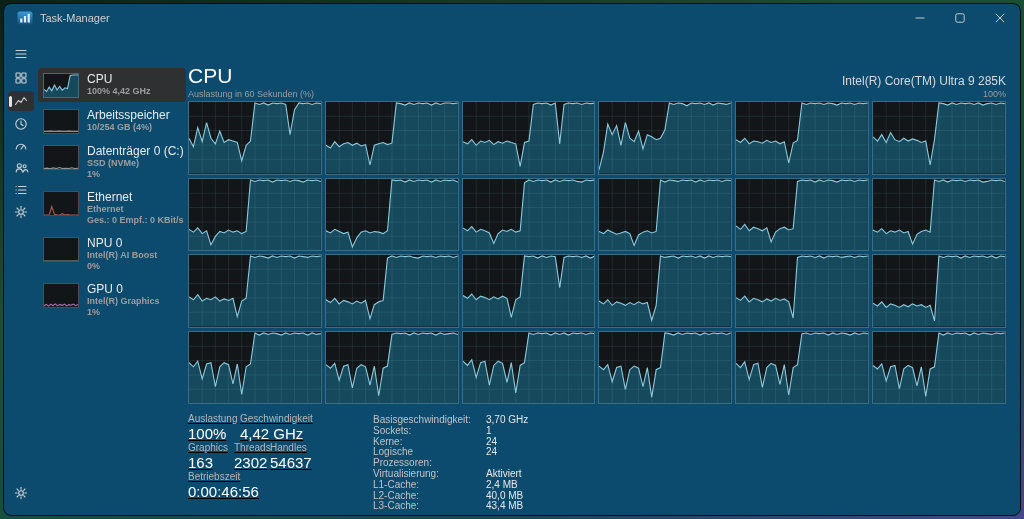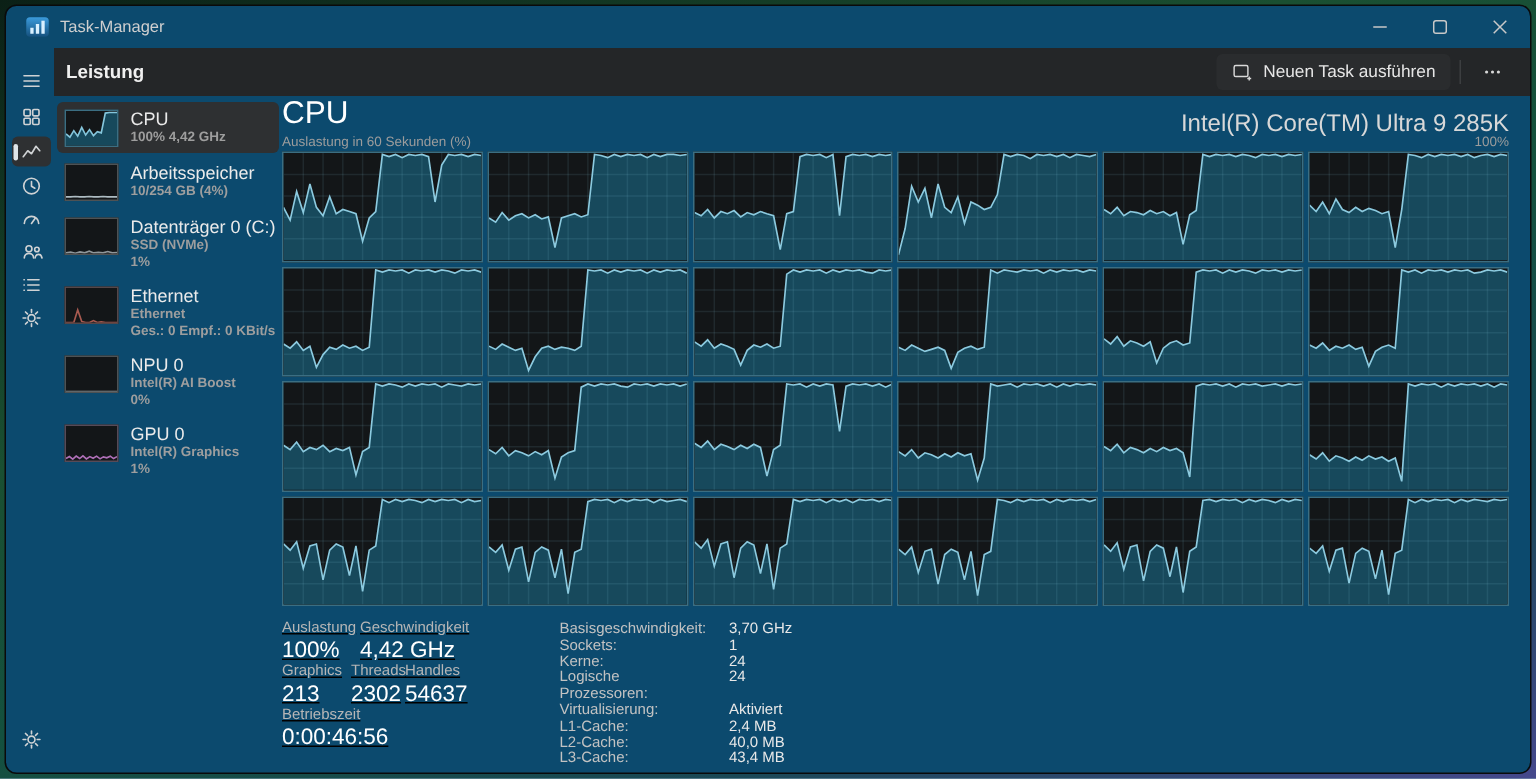--- a/index.html
+++ b/index.html
@@ -39,21 +39,21 @@
   .sidebar { position:absolute; left:32px; top:62px; width:152px; display:flex; flex-direction:column; gap:2px; padding:2px 2px; }
   .side-item { display:flex; gap:8px; padding:4px 5px; border-radius:4px; align-items:flex-start; }
   .side-item.sel { background:#2e3032; }
   .thumb { width:36px; height:25px; border:1px solid #4e5254; background:#131618; margin-top:1px; flex:none; }
   .thumb svg { display:block; width:100%; height:100%; }
   .side-text { min-width:0; }
   .side-title { font-size:12px; line-height:14px; color:#eaeaea; white-space:nowrap; }
   .side-sub { font-size:9px; line-height:11px; color:#9e9e9e; white-space:nowrap;font-weight:bold; }
   
   .main-title { position:absolute; left:184px; top:60px; font-size:21px; color:#ffffff; font-weight:400; }
-  .main-subtitle { position:absolute; right:14px; top:70px; font-size:16px; color:#d8d8d8; }
+  .main-subtitle { position:absolute; right:14px; top:70px; font-size:12px; color:#d8d8d8; }
   .caption-row { position:absolute; left:184px; right:14px; top:85px; display:flex; justify-content:space-between; font-size:9px; color:#9c9c9c; }
   .core-grid { position:absolute; left:184px; right:14px; top:97px; height:303px;
     display:grid; grid-template-columns:repeat(6,1fr); grid-template-rows:repeat(4,1fr); gap:3px; }
   .cell { border:1px solid #3b6e82; background:#131618; overflow:hidden; }
   .cell svg { display:block; width:100%; height:100%; }
   
   .stat { position:absolute;text-decoration:underline; }
   .stat .lbl { font-size:10px; color:#b6b6b6; white-space:nowrap; }
   .stat .val { font-size:15px; color:#ffffff; margin-top:1px; white-space:nowrap; }
   .details { position:absolute; left:369px; top:411px; font-size:10px; line-height:10.8px; }
@@ -93,41 +93,20 @@
       </div>
       <div class="win-btn">
         <svg viewBox="0 0 10 10">
             <line x1="0.8" y1="0.8" x2="9.2" y2="9.2"></line>
             <line x1="9.2" y1="0.8" x2="0.8" y2="9.2"></line>
           </svg>
       </div>
     </div>
   </div>
 
-  <div class="cmdbar">
-    <div class="page-title">Leistung</div>
-    <div class="cmd-right">
-      <div class="newtask-btn">
-        <svg viewBox="0 0 16 16">
-          <rect x="2" y="3" width="10.5" height="8.5" rx="1.3"></rect>
-          <line x1="12" y1="13" x2="15" y2="13"></line>
-            <line x1="13.5" y1="11.5" x2="13.5" y2="14.5"></line>
-        </svg>
-        <span>Neuen Task ausführen</span>
-      </div>
-      <div class="cmd-sep"></div>
-      <div class="more-btn">
-        <svg viewBox="0 0 16 16">
-          <circle cx="3.5" cy="8" r="1.2"></circle>
-            <circle cx="8" cy="8" r="1.2"></circle>
-            <circle cx="12.5" cy="8" r="1.2"></circle>
-        </svg>
-      </div>
-    </div>
-  </div>
 
   <div class="rail">
     <div class="rail-btn" style="top:12px">
       <svg viewBox="0 0 16 16">
           <line x1="3" y1="4.5" x2="13" y2="4.5"></line>
           <line x1="3" y1="8" x2="13" y2="8"></line>
           <line x1="3" y1="11.5" x2="13" y2="11.5"></line>
         </svg>
     </div>
     <div class="rail-btn" style="top:36px">
@@ -796,21 +775,21 @@
   <div class="stat" style="left:184px;top:409px">
     <div class="lbl">Auslastung</div>
       <div class="val">100%</div>
   </div>
   <div class="stat" style="left:236px;top:409px">
     <div class="lbl">Geschwindigkeit</div>
       <div class="val">4,42 GHz</div>
   </div>
   <div class="stat" style="left:184px;top:438px">
     <div class="lbl">Graphics</div>
-      <div class="val">213</div>
+      <div class="val">163</div>
   </div>
   <div class="stat" style="left:230px;top:438px">
     <div class="lbl">Threads</div>
       <div class="val">2302</div>
   </div>
   <div class="stat" style="left:266px;top:438px">
     <div class="lbl">Handles</div>
       <div class="val">54637</div>
   </div>
   <div class="stat" style="left:184px;top:467px">

